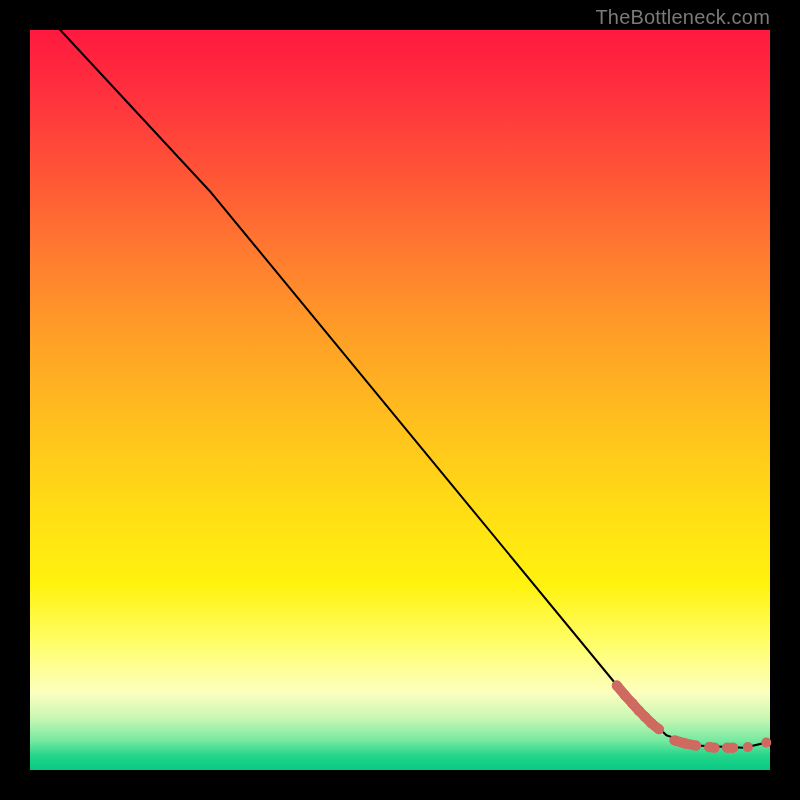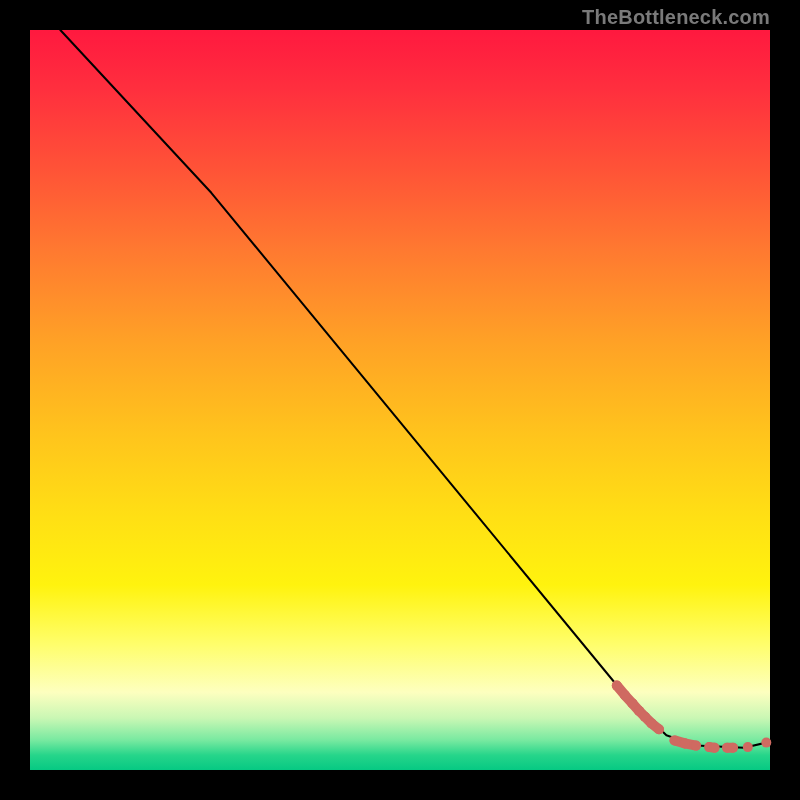--- a/index.html
+++ b/index.html
@@ -41,21 +41,21 @@
       #26d58a 98%,
       #06c983 100%
     );
   }
   .watermark {
     position: absolute;
     top: 6px;
     right: 30px;
     color: #7a7a7a;
     font-size: 20px;
-    font-weight: 700;
+    font-weight: 400;
     letter-spacing: 0.2px;
     user-select: none;
   }
   svg.overlay {
     position: absolute;
     left: 0;
     top: 0;
     width: 740px;
     height: 740px;
     overflow: visible;

